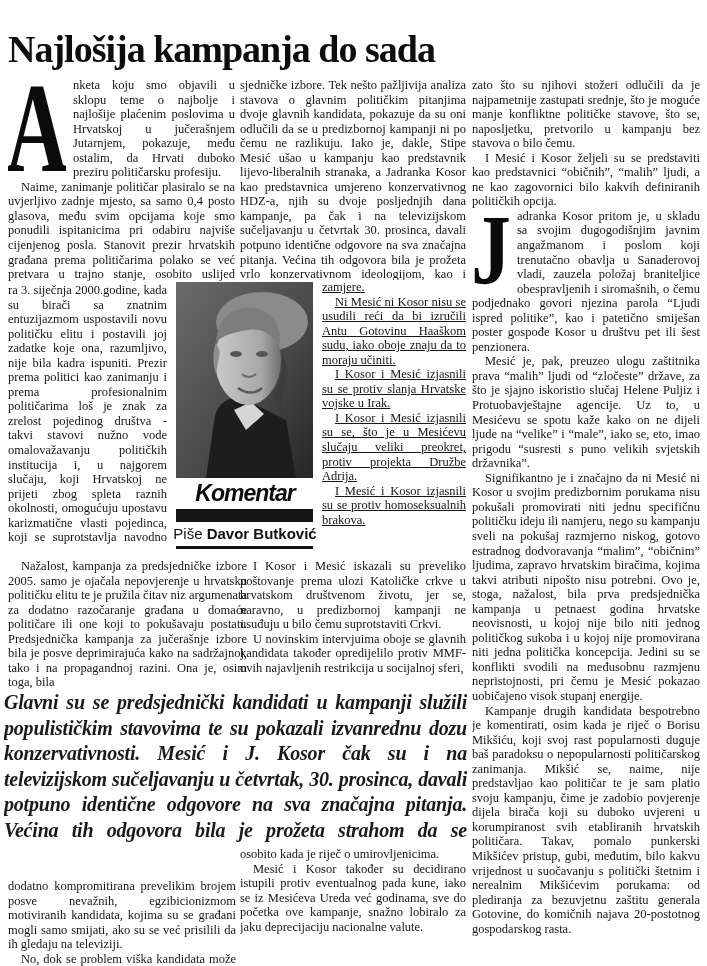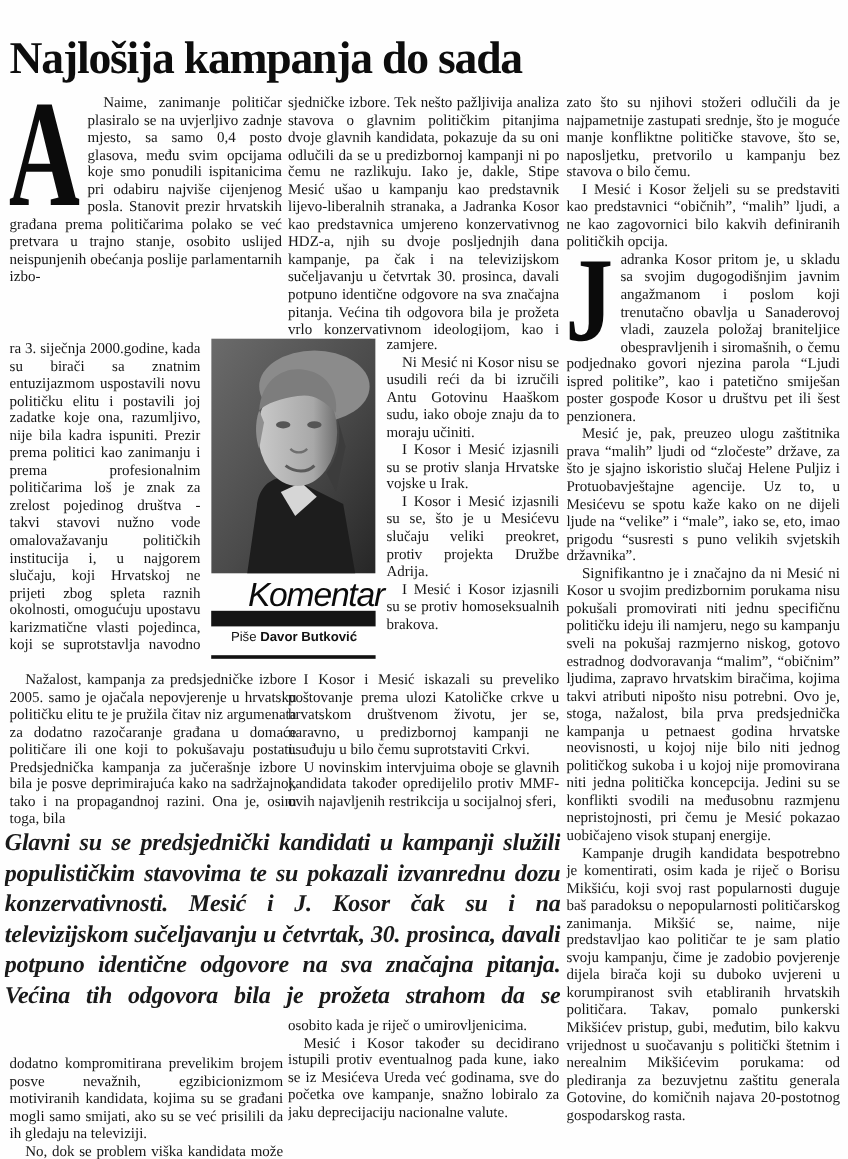--- a/index.html
+++ b/index.html
@@ -16,49 +16,49 @@
   .tblock{
     position:absolute;overflow:hidden;text-align:justify;
     font-size:12.5px;line-height:14.55px;color:#161616;
   }
   .tblock p{margin:0;text-indent:13px;}
   .tblock p.cont{text-indent:0;}
   .dropcap{float:left;margin:3px 7px 0 0;}
   .dropcap text{fill:#0b0b0b;font-family:"Liberation Serif",serif;font-weight:bold;}
   .photo-wrap{position:absolute;left:176px;top:282px;width:137px;height:196px;}
   .komentar-label{
-    position:absolute;left:170px;top:480px;width:150px;text-align:right;
-    font-family:"Liberation Sans",sans-serif;font-weight:normal;font-style:italic;
-    font-size:28px;letter-spacing:-1px;color:#0b0b0b;
+    position:absolute;left:170px;top:480px;width:150px;text-align:center;
+    font-family:"Liberation Sans",sans-serif;font-weight:bold;font-style:italic;
+    font-size:23px;letter-spacing:-1px;color:#0b0b0b;
   }
   .komentar-bar{position:absolute;left:176px;top:509px;width:137px;height:13px;background:#141414;}
   .byline{
     position:absolute;left:160px;top:525px;width:170px;text-align:center;
-    font-family:"Liberation Sans",sans-serif;font-size:11px;color:#111;
+    font-family:"Liberation Sans",sans-serif;font-size:15px;color:#111;
   }
   .byline .name{font-weight:bold;}
   .byline-rule{position:absolute;left:176px;top:546px;width:137px;height:3px;background:#111;}
   .pullquote{
     position:absolute;left:4px;top:690px;width:463px;height:153px;overflow:hidden;
     font-size:20px;line-height:25.5px;font-weight:bold;font-style:italic;
     text-align:justify;letter-spacing:-0.2px;color:#1a1a1a;
   }
 </style>
 </head>
 <body>
 
 <div class="page">
 
   <h1 class="headline">Najlošija kampanja do sada</h1>
 
   <div class="tblock" style="left:8px;top:78px;width:227px;height:204px;">
     <p class="cont">
       <svg class="dropcap" width="58" height="92" viewBox="0 0 84 90" preserveAspectRatio="none" aria-hidden="true">
         <text x="42" y="88" text-anchor="middle" font-size="124">A</text>
-      </svg>
+      </svg><span>nketa koju smo objavili u sklopu teme o najbolje i najlošije plaćenim poslovima u Hrvatskoj u jučerašnjem Jutarnjem, pokazuje, među ostalim, da Hrvati duboko preziru političarsku profesiju.</span>
     </p>
     <p>Naime, zanimanje političar plasiralo se na uvjerljivo zadnje mjesto, sa samo 0,4 posto glasova, među svim opcijama koje smo ponudili ispitanicima pri odabiru najviše cijenjenog posla. Stanovit prezir hrvatskih građana prema političarima polako se već pretvara u trajno stanje, osobito uslijed neispunjenih obećanja poslije parlamentarnih izbo-</p>
   </div>
 
   <div class="tblock" style="left:8px;top:283px;width:159px;height:262px;">
     <p class="cont">ra 3. siječnja 2000.godine, kada su birači sa znatnim entuzijazmom uspostavili novu političku elitu i postavili joj zadatke koje ona, razumljivo, nije bila kadra ispuniti. Prezir prema politici kao zanimanju i prema profesionalnim političarima loš je znak za zrelost pojedinog društva - takvi stavovi nužno vode omalovažavanju političkih institucija i, u najgorem slučaju, koji Hrvatskoj ne prijeti zbog spleta raznih okolnosti, omogućuju upostavu karizmatične vlasti pojedinca, koji se suprotstavlja navodno korumpiranoj političkoj klasi.</p>
   </div>
 
   <div class="tblock" style="left:8px;top:547px;width:239px;height:136px;margin-top:12px;">
     <p>Nažalost, kampanja za predsjedničke izbore 2005. samo je ojačala nepovjerenje u hrvatsku političku elitu te je pružila čitav niz argumenata za dodatno razočaranje građana u domaće političare ili one koji to pokušavaju postati. Predsjednička kampanja za jučerašnje izbore bila je posve deprimirajuća kako na sadržajnoj, tako i na propagandnoj razini. Ona je, osim toga, bila</p>
@@ -97,21 +97,21 @@
   <div class="komentar-bar"></div>
   <div class="byline">
     <span>Piše </span><span class="name">Davor Butković</span>
   </div>
   <div class="byline-rule"></div>
 
   <div class="tblock" style="left:240px;top:78px;width:226px;height:202px;">
     <p class="cont">sjedničke izbore. Tek nešto pažljivija analiza stavova o glavnim političkim pitanjima dvoje glavnih kandidata, pokazuje da su oni odlučili da se u predizbornoj kampanji ni po čemu ne razlikuju. Iako je, dakle, Stipe Mesić ušao u kampanju kao predstavnik lijevo-liberalnih stranaka, a Jadranka Kosor kao predstavnica umjereno konzervativnog HDZ-a, njih su dvoje posljednjih dana kampanje, pa čak i na televizijskom sučeljavanju u četvrtak 30. prosinca, davali potpuno identične odgovore na sva značajna pitanja. Većina tih odgovora bila je prožeta vrlo konzervativnom ideologijom, kao i strahom da se kandidati bilo kome</p>
   </div>
 
-  <div class="tblock" style="left:322px;top:280px;width:144px;height:278px;">
+  <div class="tblock" style="left:322px;top:280px;width:144px;height:278px;text-decoration:underline;">
     <p class="cont">zamjere.</p>
     <p>Ni Mesić ni Kosor nisu se usudili reći da bi izručili Antu Gotovinu Haaškom sudu, iako oboje znaju da to moraju učiniti.</p>
     <p>I Kosor i Mesić izjasnili su se protiv slanja Hrvatske vojske u Irak.</p>
     <p>I Kosor i Mesić izjasnili su se, što je u Mesićevu slučaju veliki preokret, protiv projekta Družbe Adrija.</p>
     <p>I Mesić i Kosor izjasnili su se protiv homoseksualnih brakova.</p>
   </div>
 
   <div class="tblock" style="left:240px;top:559px;width:226px;height:126px;">
     <p>I Kosor i Mesić iskazali su preveliko poštovanje prema ulozi Katoličke crkve u hrvatskom društvenom životu, jer se, naravno, u predizbornoj kampanji ne usuđuju u bilo čemu suprotstaviti Crkvi.</p>
     <p>U novinskim intervjuima oboje se glavnih kandidata također opredijelilo protiv MMF-ovih najavljenih restrikcija u socijalnoj sferi,</p>

